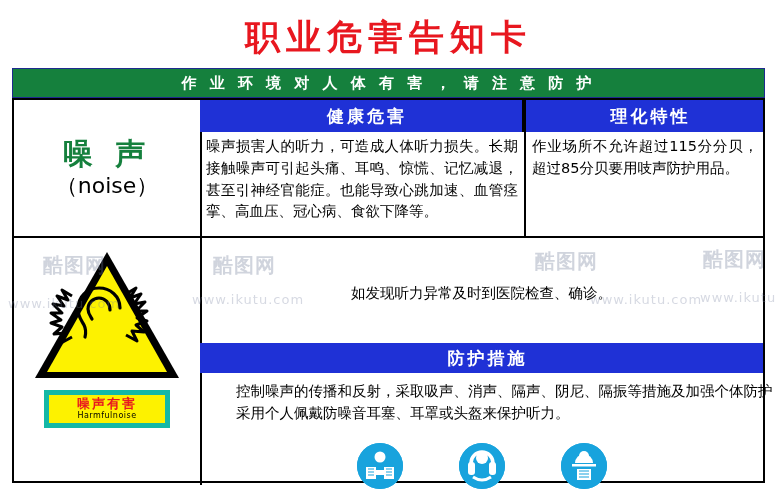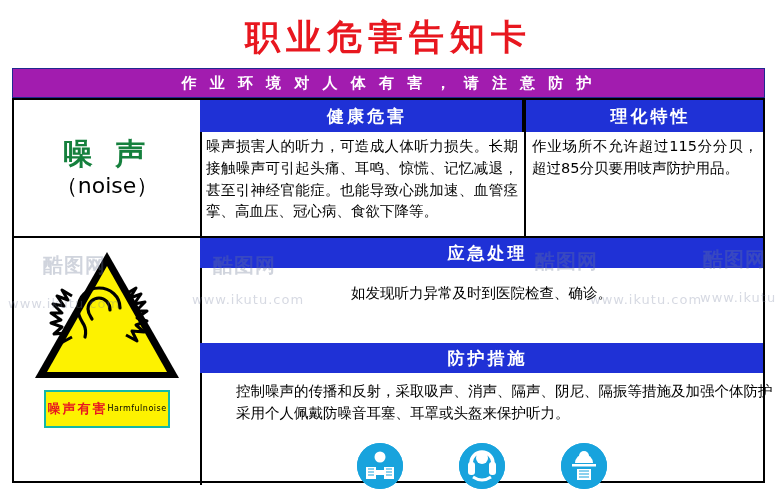--- a/index.html
+++ b/index.html
@@ -35,21 +35,21 @@
     letter-spacing: 6px;
     font-family: "DejaVu Sans", "Liberation Sans", sans-serif;
   }
   
   .redbar {
     position: absolute;
     left: 12px;
     top: 68px;
     width: 753px;
     height: 30px;
-    background: #a21caf;
+    background: #15803d;
     border: 1px solid #1f2a8f;
     box-sizing: border-box;
     color: #ffffff;
     font-size: 15px;
     font-weight: bold;
     letter-spacing: 4px;
     display: flex;
     align-items: center;
     justify-content: center;
   }
@@ -213,24 +213,24 @@
     justify-content: flex-start;
     padding-top: 10px;
     box-sizing: border-box;
   }
   .tri-wrap { width: 150px; height: 134px; position: relative; }
   .warn-label {
     margin-top: 8px;
     width: 126px;
     height: 38px;
     background: #fdf200;
-    border: 2px solid #14b8a6;
-    box-sizing: border-box;
-    display: flex;
-    flex-direction: row;
+    border: 5px solid #14b8a6;
+    box-sizing: border-box;
+    display: flex;
+    flex-direction: column;
     align-items: center;
     justify-content: center;
   }
   .warn-label .cn {
     font-size: 13px;
     font-weight: bold;
     color: #e8171f;
     letter-spacing: 2px;
     line-height: 1.1;
   }
@@ -304,21 +304,20 @@
           <path d="M40 48 l-10 -6 l6 10 l-11 -4 l7 10 l-11 -2 l9 9 l-11 0 l10 7 l-10 3 l11 4 l-8 7 l12 -1 l-5 10 l11 -6" fill="none" stroke="#000000" stroke-width="3" stroke-linejoin="round"></path>
         </svg>
       </div>
       <div class="warn-label">
         <div class="cn">噪声有害</div>
         <div class="en">Harmfulnoise</div>
       </div>
     </div>
 
     <div class="lower-right">
-      <div class="bluehead bh-emerg">应急处理</div>
       <div class="emerg-text">如发现听力异常及时到医院检查、确诊。</div>
 
       <div class="bluehead bh-prot">防护措施</div>
       <div class="prot-text">控制噪声的传播和反射，采取吸声、消声、隔声、阴尼、隔振等措施及加强个体防护，采用个人佩戴防噪音耳塞、耳罩或头盔来保护听力。</div>
 
       <div class="ppe-row">
         <div class="ppe">
           <svg viewBox="0 0 46 46" width="46" height="46">
             <circle cx="23" cy="23" r="23" fill="#18a3dd"></circle>
             <circle cx="23" cy="14" r="5.5" fill="#ffffff"></circle>

